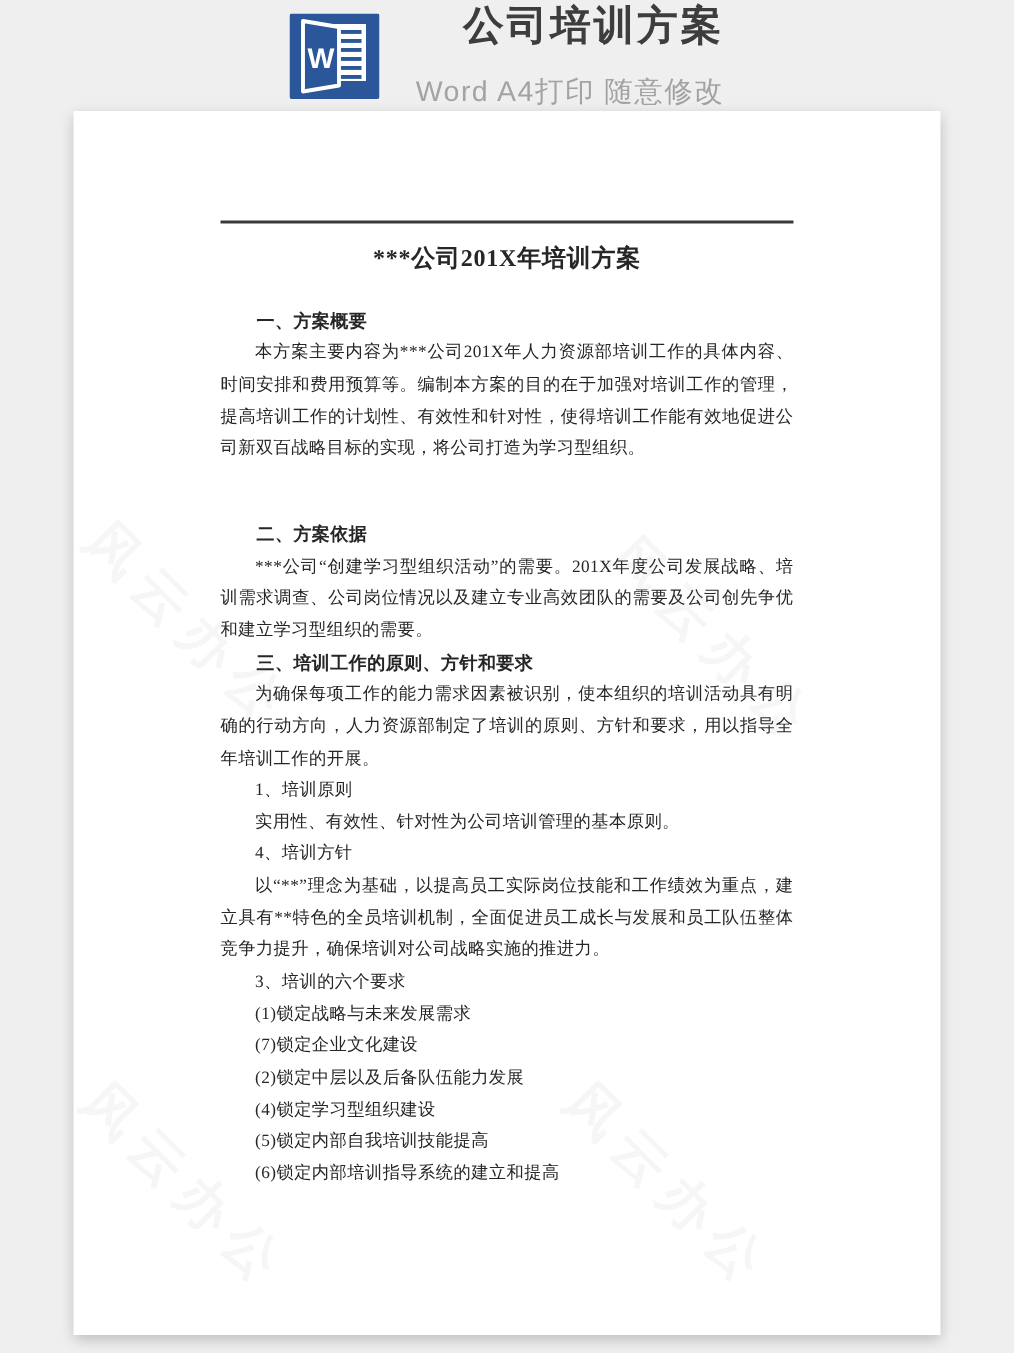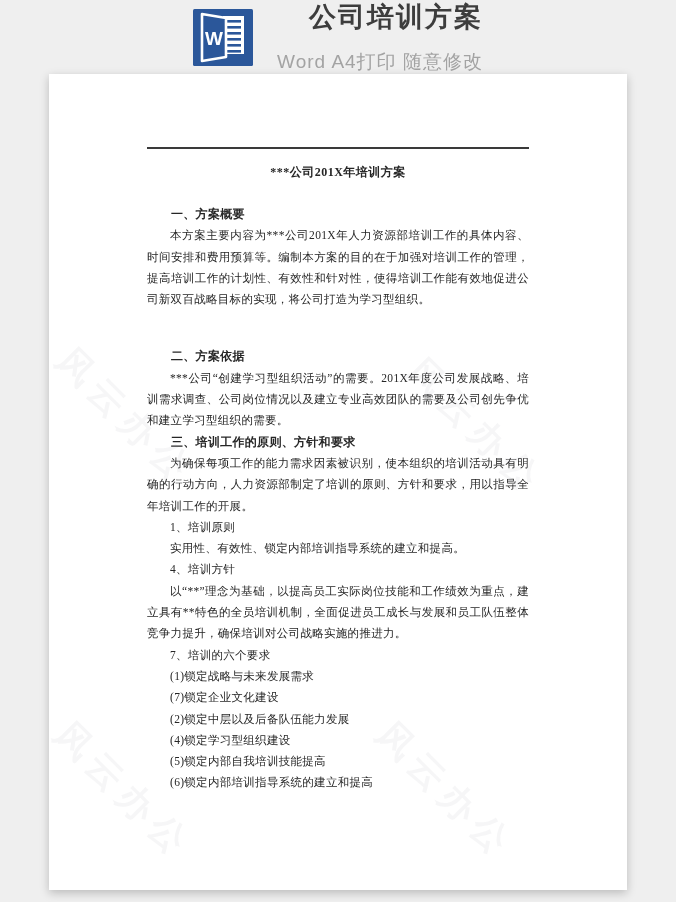--- a/index.html
+++ b/index.html
@@ -50,21 +50,21 @@
     color:#262626;
   }
   .header-rule {
     height:0;
     border-top:2px solid #3a3a3a;
     margin-bottom:10px;
   }
   .doc-title {
     text-align:center;
     font-weight:bold;
-    font-size:12px;
+    font-size:16px;
     line-height:21px;
     margin:13px 0 21px 0;
     letter-spacing:0.5px;
   }
   .para, .doc-heading, .doc-line {
     font-size:11.5px;
     line-height:21.3px;
     letter-spacing:0.3px;
     text-indent:2em;
     text-align:justify;
@@ -124,24 +124,24 @@
   <div class="doc-heading">一、方案概要</div>
   <p class="para gap-after">本方案主要内容为***公司201X年人力资源部培训工作的具体内容、时间安排和费用预算等。编制本方案的目的在于加强对培训工作的管理，提高培训工作的计划性、有效性和针对性，使得培训工作能有效地促进公司新双百战略目标的实现，将公司打造为学习型组织。</p>
 
   <div class="doc-heading">二、方案依据</div>
   <p class="para">***公司“创建学习型组织活动”的需要。201X年度公司发展战略、培训需求调查、公司岗位情况以及建立专业高效团队的需要及公司创先争优和建立学习型组织的需要。</p>
 
   <div class="doc-heading">三、培训工作的原则、方针和要求</div>
   <p class="para">为确保每项工作的能力需求因素被识别，使本组织的培训活动具有明确的行动方向，人力资源部制定了培训的原则、方针和要求，用以指导全年培训工作的开展。</p>
 
   <div class="doc-line">1、培训原则</div>
-  <div class="doc-line">实用性、有效性、锁定内部培训指导系统的建立和提高。</div>
+  <div class="doc-line">实用性、有效性、针对性为公司培训管理的基本原则。</div>
   <div class="doc-line">4、培训方针</div>
   <p class="para">以“**”理念为基础，以提高员工实际岗位技能和工作绩效为重点，建立具有**特色的全员培训机制，全面促进员工成长与发展和员工队伍整体竞争力提升，确保培训对公司战略实施的推进力。</p>
-  <div class="doc-line">7、培训的六个要求</div>
+  <div class="doc-line">3、培训的六个要求</div>
   <div class="doc-line">(1)锁定战略与未来发展需求</div>
   <div class="doc-line">(7)锁定企业文化建设</div>
   <div class="doc-line">(2)锁定中层以及后备队伍能力发展</div>
   <div class="doc-line">(4)锁定学习型组织建设</div>
   <div class="doc-line">(5)锁定内部自我培训技能提高</div>
   <div class="doc-line">(6)锁定内部培训指导系统的建立和提高</div>
 
 </div>
 
 </body></html>

